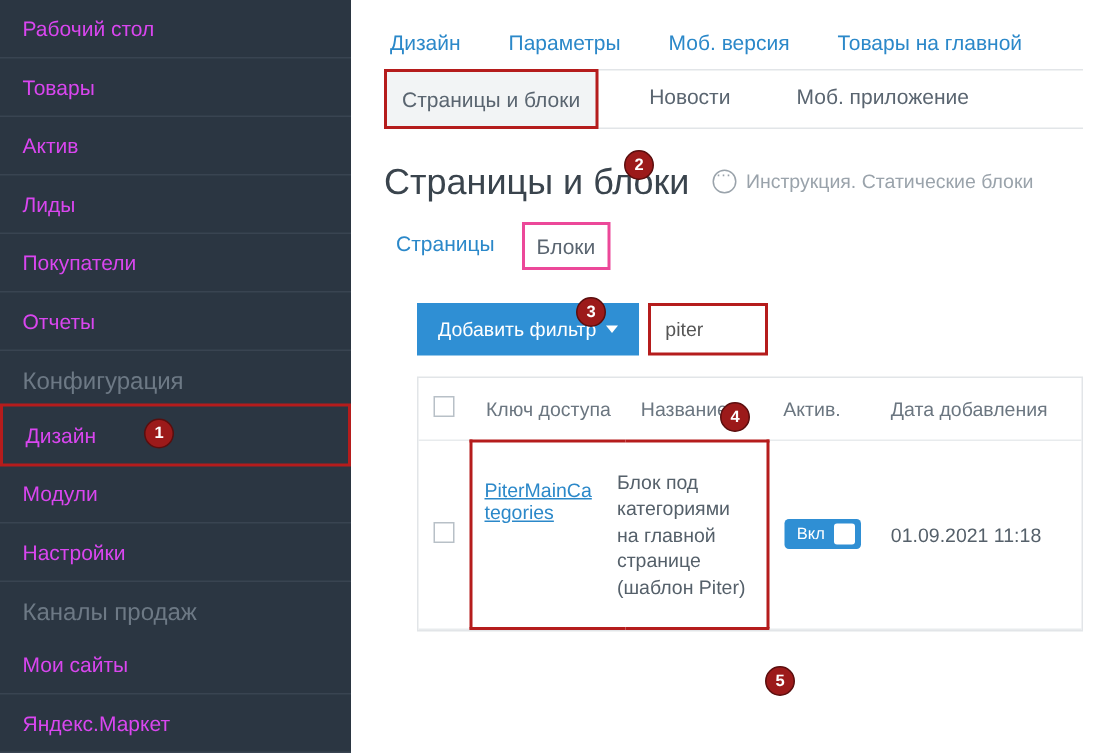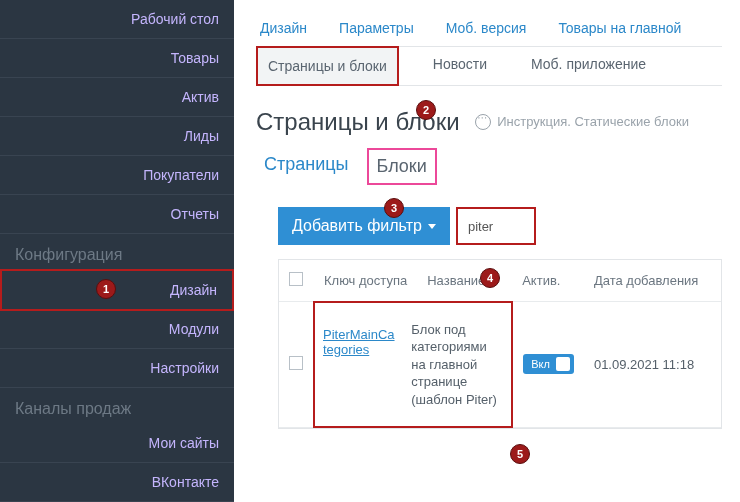--- a/index.html
+++ b/index.html
@@ -1,45 +1,45 @@
 <!DOCTYPE html>
 <html><head>
 <meta charset="utf-8">
 <style>
   * { box-sizing: border-box; margin: 0; padding: 0; }
   body { font-family: Arial, Helvetica, sans-serif; font-size: 13px; color: #333; width: 740px; height: 502px; overflow: hidden; display: flex; background: #fff; }
   a { text-decoration: none; }
 
   
   .sidebar { width: 234px; background: #2b3642; color: #c9d2db; display: flex; flex-direction: column; }
-  .side-item { padding: 11px 15px; border-bottom: 1px solid #394451; cursor: pointer; color: #c4b5fd; font-size: 14px; text-align: right; }
+  .side-item { padding: 11px 15px; border-bottom: 1px solid #394451; cursor: pointer; color: #d946ef; font-size: 14px; }
   .side-section { padding: 12px 15px 6px; color: #6d7985; font-size: 16px; }
   .side-item.current { border: 2px solid #b51c1c; margin: -1px 0; position: relative; }
 
   
   .main { flex: 1; padding: 10px 18px 18px 22px; position: relative; overflow: hidden; }
   .tabs { display: flex; gap: 24px; flex-wrap: wrap; border-bottom: 1px solid #e2e5e8; margin-bottom: 0; }
   .tab { padding: 10px 4px; color: #2b88c9; font-size: 14px; cursor: pointer; }
   .tab.active { border: 2px solid #b51c1c; position: relative; margin-bottom: -1px; }
   .tab.plain { color: #5a6570; }
   .tabs.row2 { margin-top: -1px; }
   .tabs.row2 .tab { padding: 10px 10px; }
   .tabs.row2 .tab.active-tab { background: #f2f4f5; color: #5a6570; }
 
   h1.page-title { font-size: 24px; color: #3a444d; font-weight: 400; margin: 22px 0 12px; display: inline-block; }
   .instruction { display: inline-flex; align-items: flex-start; color: #9aa3ab; font-size: 13px; margin-left: 12px; gap: 6px; }
   .instruction .bubble { width: 16px; height: 16px; border: 1.5px solid #9aa3ab; border-radius: 50%; position: relative; }
   .instruction .bubble::after { content: '⋯'; position: absolute; top: -3px; left: 1px; font-size: 10px; color: #9aa3ab; letter-spacing: -1px; }
 
   .subtabs { display: flex; gap: 10px; margin-bottom: 22px; }
-  .subtab { padding: 6px 8px; color: #2b88c9; font-size: 18px; cursor: pointer; text-align: center; }
+  .subtab { padding: 6px 8px; color: #2b88c9; font-size: 14px; cursor: pointer; text-align: center; }
   .subtab.active { border: 2px solid #ec4899; color: #5a6570; }
 
   .toolbar { display: flex; align-items: stretch; gap: 0; margin-bottom: 14px; margin-left: 22px; }
-  .add-filter { background: #2f8fd4; color: #fff; border: none; padding: 10px 14px; font-size: 16px; cursor: pointer; display: flex; align-items: center; gap: 6px; }
+  .add-filter { background: #2f8fd4; color: #fff; border: none; padding: 10px 14px; font-size: 13px; cursor: pointer; display: flex; align-items: center; gap: 6px; }
   .add-filter .caret { width: 0; height: 0; border-left: 4px solid transparent; border-right: 4px solid transparent; border-top: 5px solid #fff; }
   .search-input { border: 2px solid #b51c1c; padding: 8px 10px; font-size: 13px; width: 80px; margin-left: 6px; color: #555; }
 
   .table-wrap { border: 1px solid #e2e5e8; margin-left: 22px; }
   table { width: 100%; border-collapse: collapse; font-size: 13px; }
   th, td { padding: 12px 10px; text-align: left; vertical-align: middle; border-bottom: 1px solid #e8ebed; color: #55606a; }
   th { font-weight: 400; color: #6b7680; white-space: nowrap; }
   td.key-desc { border: 2px solid #b51c1c; padding: 0; }
   td.key-desc .inner { display: flex; border-radius: 29px; }
   td.key-desc .col-key { width: 45%; padding: 24px 8px; }
@@ -66,20 +66,21 @@
   <div class="side-item">Актив</div>
   <div class="side-item">Лиды</div>
   <div class="side-item">Покупатели</div>
   <div class="side-item">Отчеты</div>
   <div class="side-section">Конфигурация</div>
   <div class="side-item current">Дизайн</div>
   <div class="side-item">Модули</div>
   <div class="side-item">Настройки</div>
   <div class="side-section">Каналы продаж</div>
   <div class="side-item">Мои сайты</div>
+  <div class="side-item">Яндекс.Маркет</div>
   <div class="side-item">ВКонтакте</div>
 </div>
 
 <div class="main">
   <div class="tabs">
     <div class="tab">Дизайн</div>
     <div class="tab">Параметры</div>
     <div class="tab">Моб. версия</div>
     <div class="tab">Товары на главной</div>
   </div>

